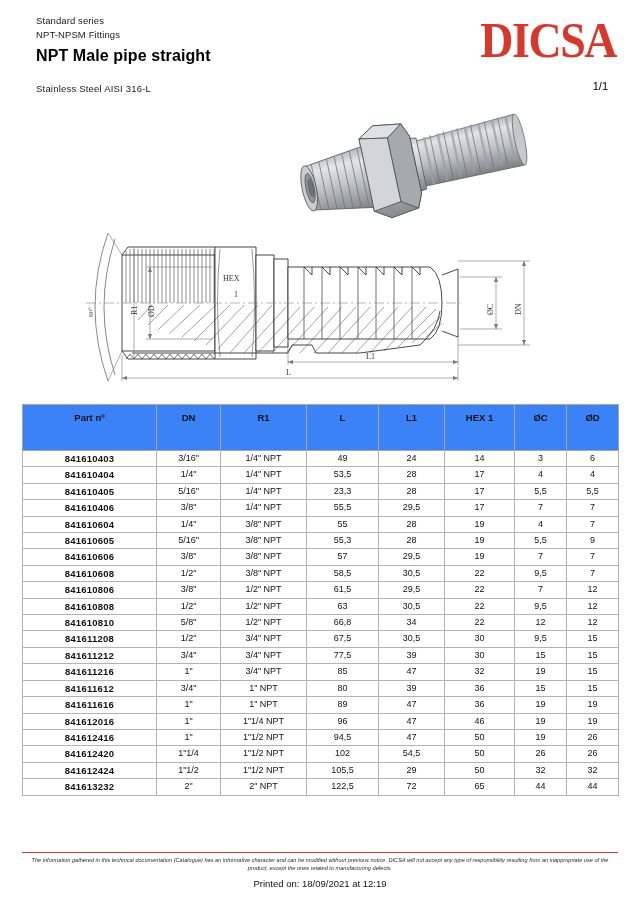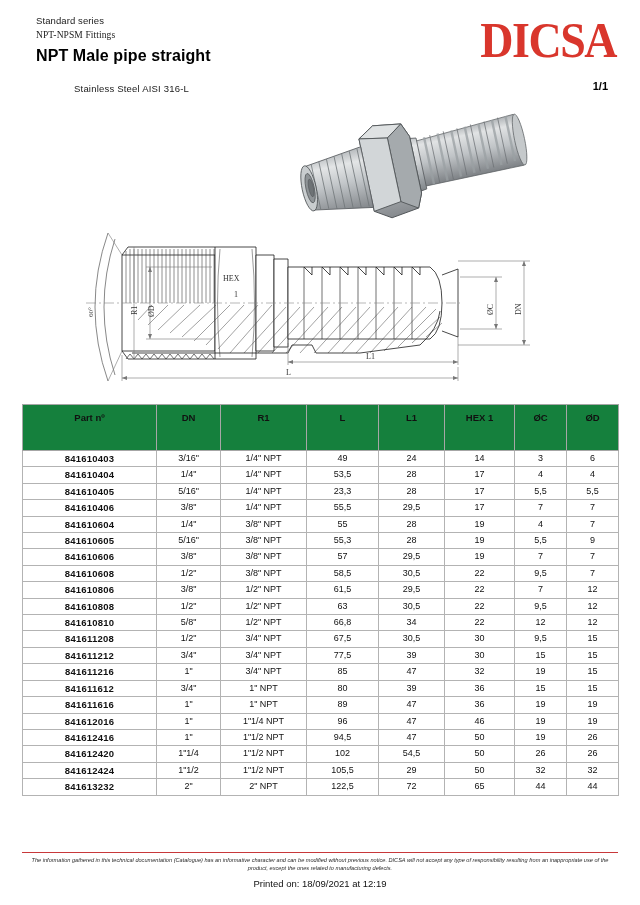--- a/index.html
+++ b/index.html
@@ -32,44 +32,42 @@
     font-size: 9.5px;
     color: #1a1a1a;
     letter-spacing: .1px;
     line-height: 14px;
   }
   .hdr-line2 {
     font-size: 9.5px;
     color: #1a1a1a;
     letter-spacing: .1px;
     line-height: 14px;
-    font-family: Liberation Serif, serif;
   }
   .hdr-title {
     font-size: 16px;
     font-weight: bold;
     color: #000;
     margin-top: 5px;
     letter-spacing: .1px;
   }
   .hdr-material {
     position: absolute;
     left: 36px;
     top: 83px;
     font-size: 9.5px;
     color: #1a1a1a;
     letter-spacing: .2px;
-    margin-left: 38px;
   }
   .hdr-page {
     position: absolute;
     right: 32px;
     top: 80px;
     font-size: 11px;
-    font-weight: bold;
+    font-weight: normal;
     color: #000;
   }
   
   .logo {
     position: absolute;
     right: 24px;
     top: 14px;
     font-family: "Liberation Serif", serif;
     font-size: 46px;
     font-weight: bold;
@@ -116,21 +114,21 @@
     border: 1px solid #b3b3b3;
     text-align: center;
     font-size: 9px;
     color: #111;
     padding: 0;
     height: 15.4px;
     line-height: 15.4px;
     font-family: "Liberation Sans", sans-serif;
   }
   table.spec thead th {
-    background: #15803d;
+    background: #3b82f6;
     font-weight: bold;
     font-size: 9.5px;
     height: 38px;
     vertical-align: top;
     padding-top: 7px;
     line-height: normal;
     border-color: #a6a6a6;
   }
   table.spec tbody td.part {
     font-weight: bold;

